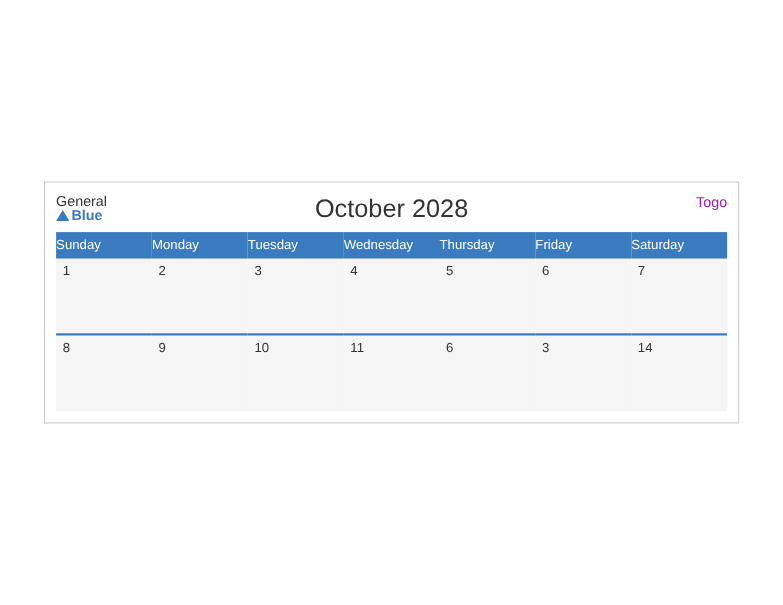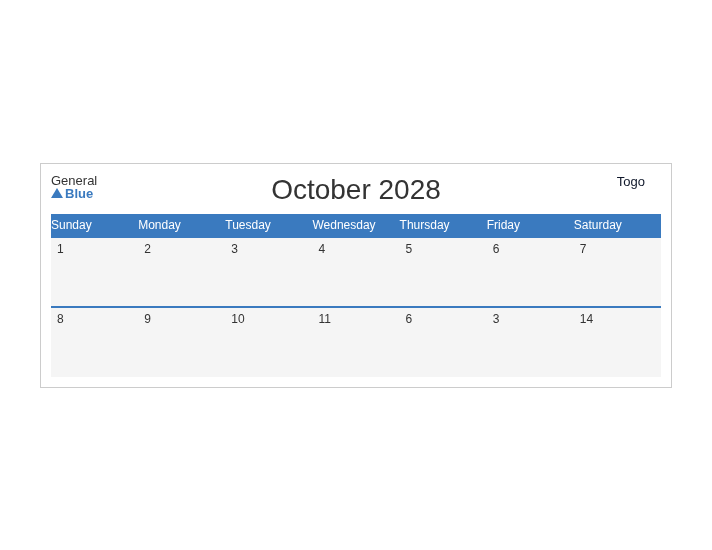--- a/index.html
+++ b/index.html
@@ -48,31 +48,31 @@
     }
     .logo-triangle {
       width: 0;
       height: 0;
       border-left: 6px solid transparent;
       border-right: 6px solid transparent;
       border-bottom: 10px solid #3a7abf;
       display: inline-block;
     }
     .calendar-title {
-      font-size: 28px;
+      font-size: 23px;
       color: #333;
       font-weight: normal;
       text-align: center;
     }
     .country-label {
       position: absolute;
-      right: 16px;
+      right: 0;
       top: 0;
       font-size: 13px;
-      color: #0f172a;
+      color: #a21caf;
     }
     .calendar-grid {
       width: 100%;
       border-collapse: collapse;
     }
     .calendar-grid th {
       background-color: #3a7abf;
       color: #fff;
       font-size: 12px;
       font-weight: normal;

